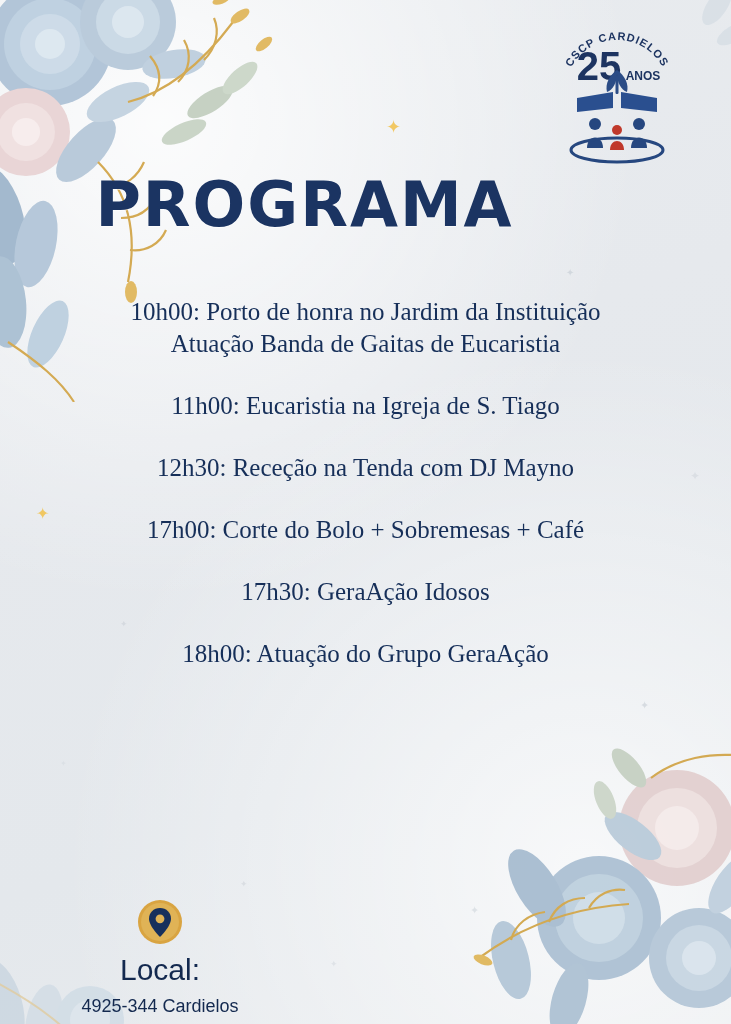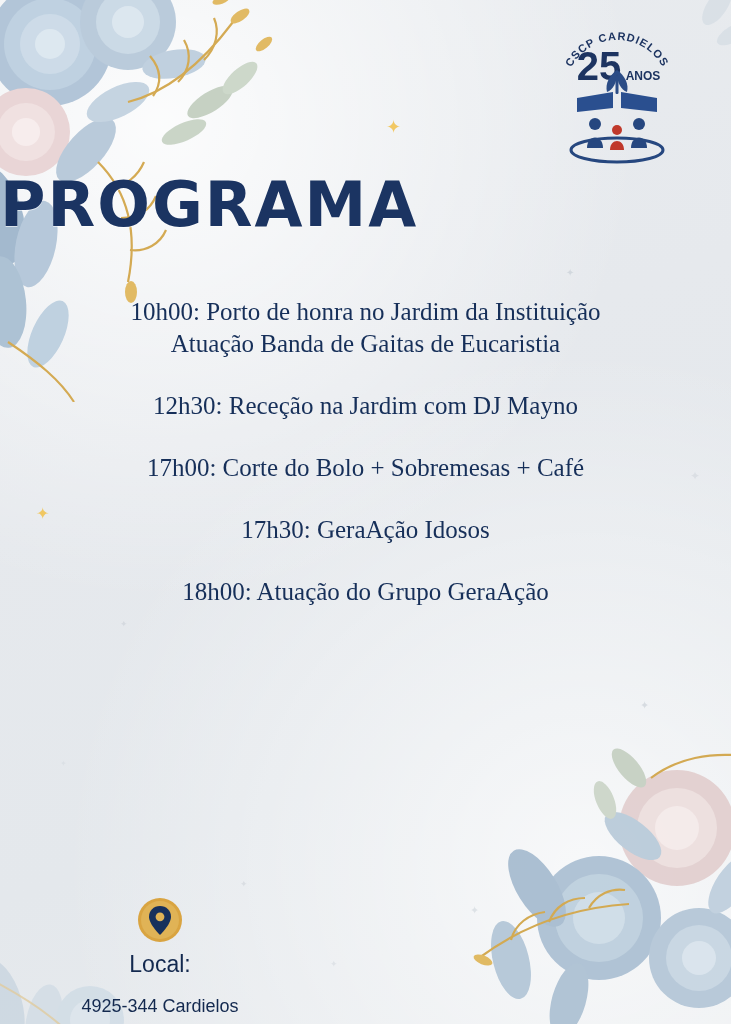--- a/index.html
+++ b/index.html
@@ -84,20 +84,21 @@
     font-weight: bold;
     fill: #1d3461;
   }
 
   
   .title {
     position: absolute;
     top: 168px;
     left: 0;
     width: 609px;
+    text-align: center;
     font-family: "DejaVu Sans", sans-serif;
     font-weight: 900;
     font-size: 62px;
     letter-spacing: 2px;
     color: #1b3462;
     text-shadow: 0 1px 0 rgba(255,255,255,.6);
   }
 
   
   .program {
@@ -128,23 +129,23 @@
     padding-left: 10px;
   }
   .pin {
     width: 46px;
     height: 46px;
     margin: 0 auto 8px auto;
     position: relative;
   }
   .footer-local {
     font-family: "Liberation Sans", sans-serif;
-    font-size: 23px;
+    font-size: 30px;
     color: #13294f;
-    margin-bottom: 16px;
+    margin-bottom: 7px;
   }
   .footer-line {
     font-family: "Liberation Sans", sans-serif;
     font-size: 18px;
     color: #13294f;
     line-height: 1.35;
   }
 </style>
 </head>
 <body>
@@ -307,23 +308,26 @@
 
   <div class="title">PROGRAMA</div>
 
   <div class="program">
 
     <div class="item two-line">
       <span>10h00: Porto de honra no Jardim da Instituição</span>
       <span class="sub">Atuação Banda de Gaitas de Eucaristia</span>
     </div>
 
-
-    <div class="item">
-      <span>12h30: Receção na Jardim com DJ Mayno</span>
+    <div class="item">
+      <span>11h00: Eucaristia na Igreja de S. Tiago</span>
+    </div>
+
+    <div class="item">
+      <span>12h30: Receção na Tenda com DJ Mayno</span>
     </div>
 
 
 
     <div class="item">
       <span>17h00: Corte do Bolo + Sobremesas + Café</span>
     </div>
 
     <div class="item">
       <span>17h30: GeraAção Idosos</span>

